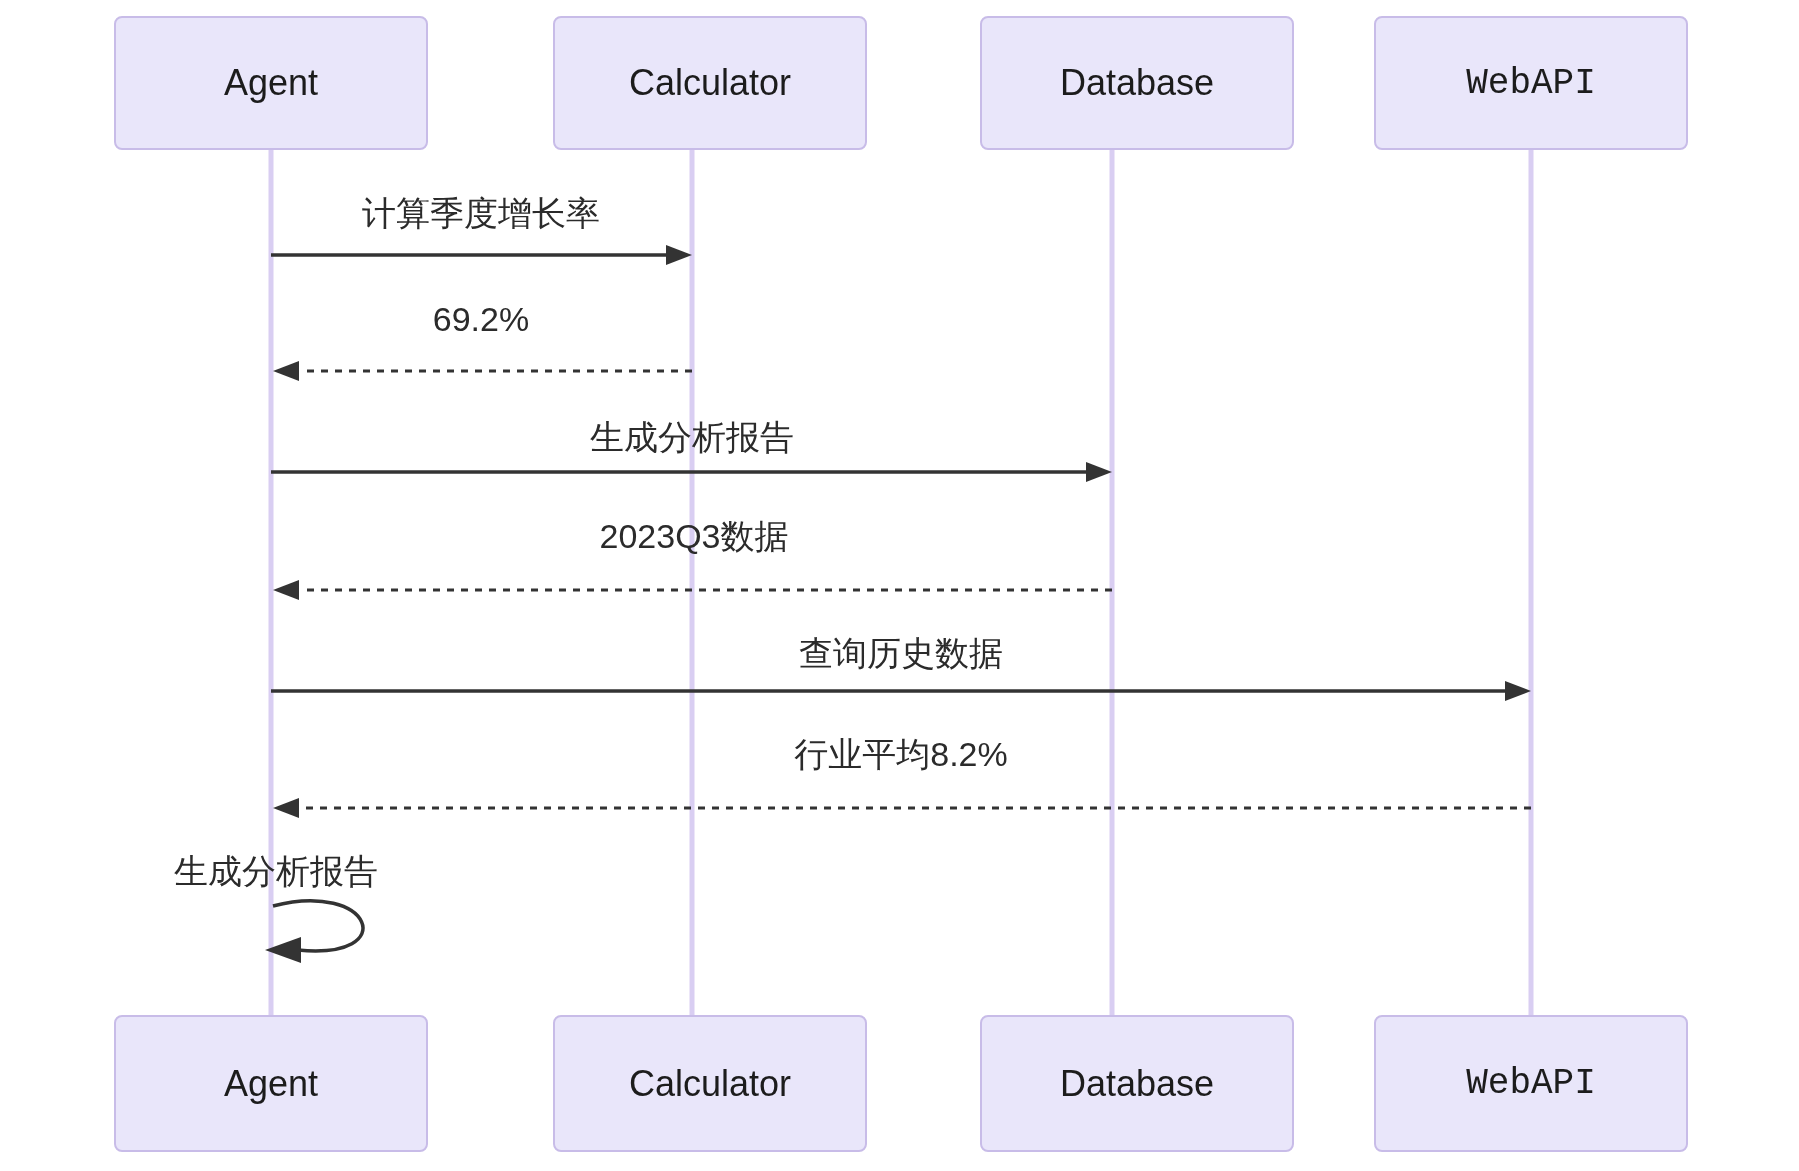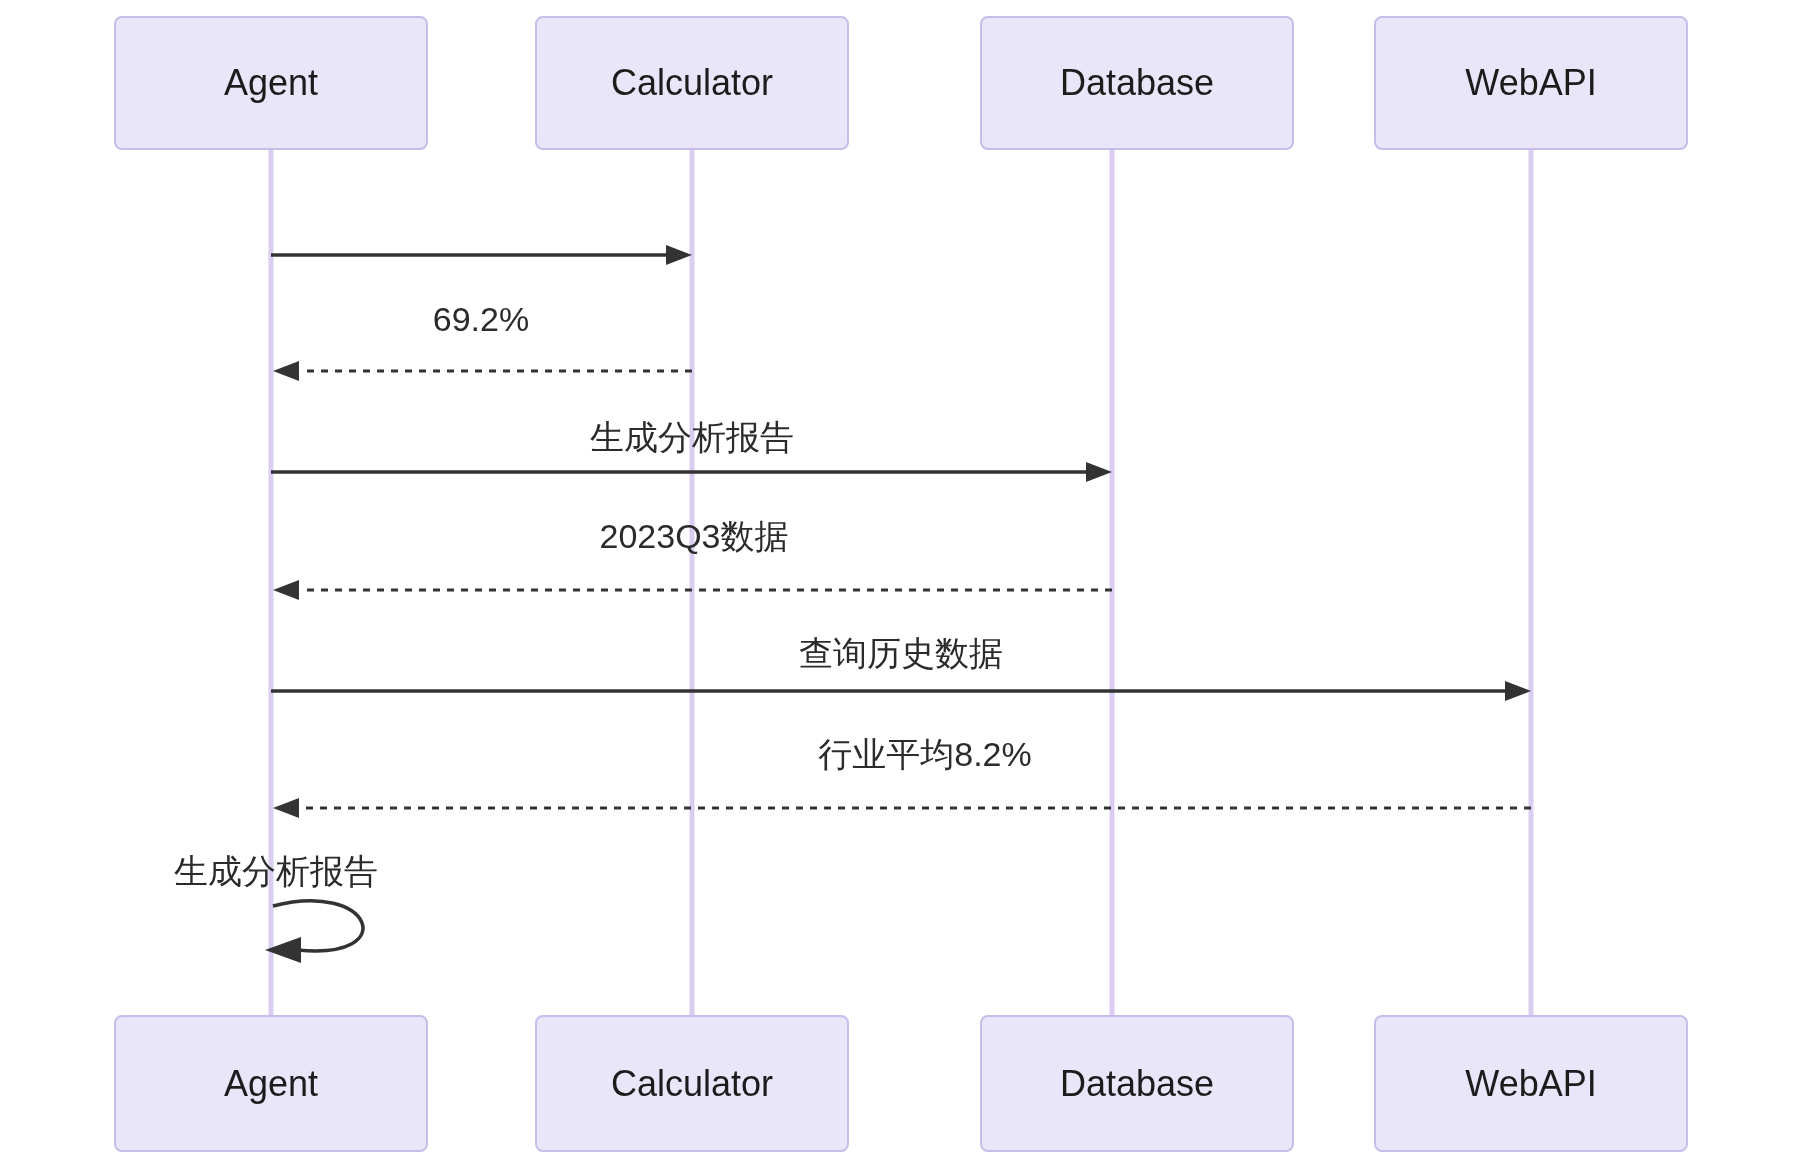--- a/index.html
+++ b/index.html
@@ -28,34 +28,34 @@
     width:314px;height:134px;
     background:var(--actor-fill);
     border:2px solid var(--actor-border);
     border-radius:8px;
     box-sizing:border-box;
     display:flex;align-items:center;justify-content:center;
     font-size:36px;color:var(--text);
   }
   .actor.bottom{height:137px;top:1015px;}
   .actor.top{top:16px;}
-  .px0{left:114px;} .px1{left:535px;justify-content:center;} .px2{left:980px;} .px3{left:1374px;}
+  .px0{left:114px;} .px1{left:553px;justify-content:center;} .px2{left:980px;} .px3{left:1374px;font-family:Liberation Mono, monospace;}
   .msg-label{
     position:absolute;
     transform:translate(-50%,-50%);
     white-space:nowrap;
     font-size:34px;color:#2b2b2b;
     line-height:1.2;
   }
   .m0{left:481px;top:213px;}
   .m1{left:481px;top:319px;}
   .m2{left:692px;top:437px;}
   .m3{left:694px;top:536px;}
   .m4{left:901px;top:653px;}
-  .m5{left:901px;top:754px;margin-left:24px;}
+  .m5{left:901px;top:754px;}
   .m6{left:276px;top:871px;}
 </style>
 </head>
 <body>
 
 <div class="stage">
 
   <svg class="wires" viewBox="0 0 1799 1171" xmlns="http://www.w3.org/2000/svg">
     <g>
       <line class="lifeline" x1="271" y1="150" x2="271" y2="1016"></line>
@@ -119,20 +119,21 @@
   <div class="actor bottom px1">
     <span>Calculator</span>
   </div>
   <div class="actor bottom px2">
     <span>Database</span>
   </div>
   <div class="actor bottom px3">
     <span>WebAPI</span>
   </div>
 
+  <div class="msg-label m0">计算季度增长率</div>
   <div class="msg-label m1">69.2%</div>
   <div class="msg-label m2">生成分析报告</div>
   <div class="msg-label m3">2023Q3数据</div>
   <div class="msg-label m4">查询历史数据</div>
   <div class="msg-label m5">行业平均8.2%</div>
   <div class="msg-label m6">生成分析报告</div>
 
 </div>
 
 </body></html>

